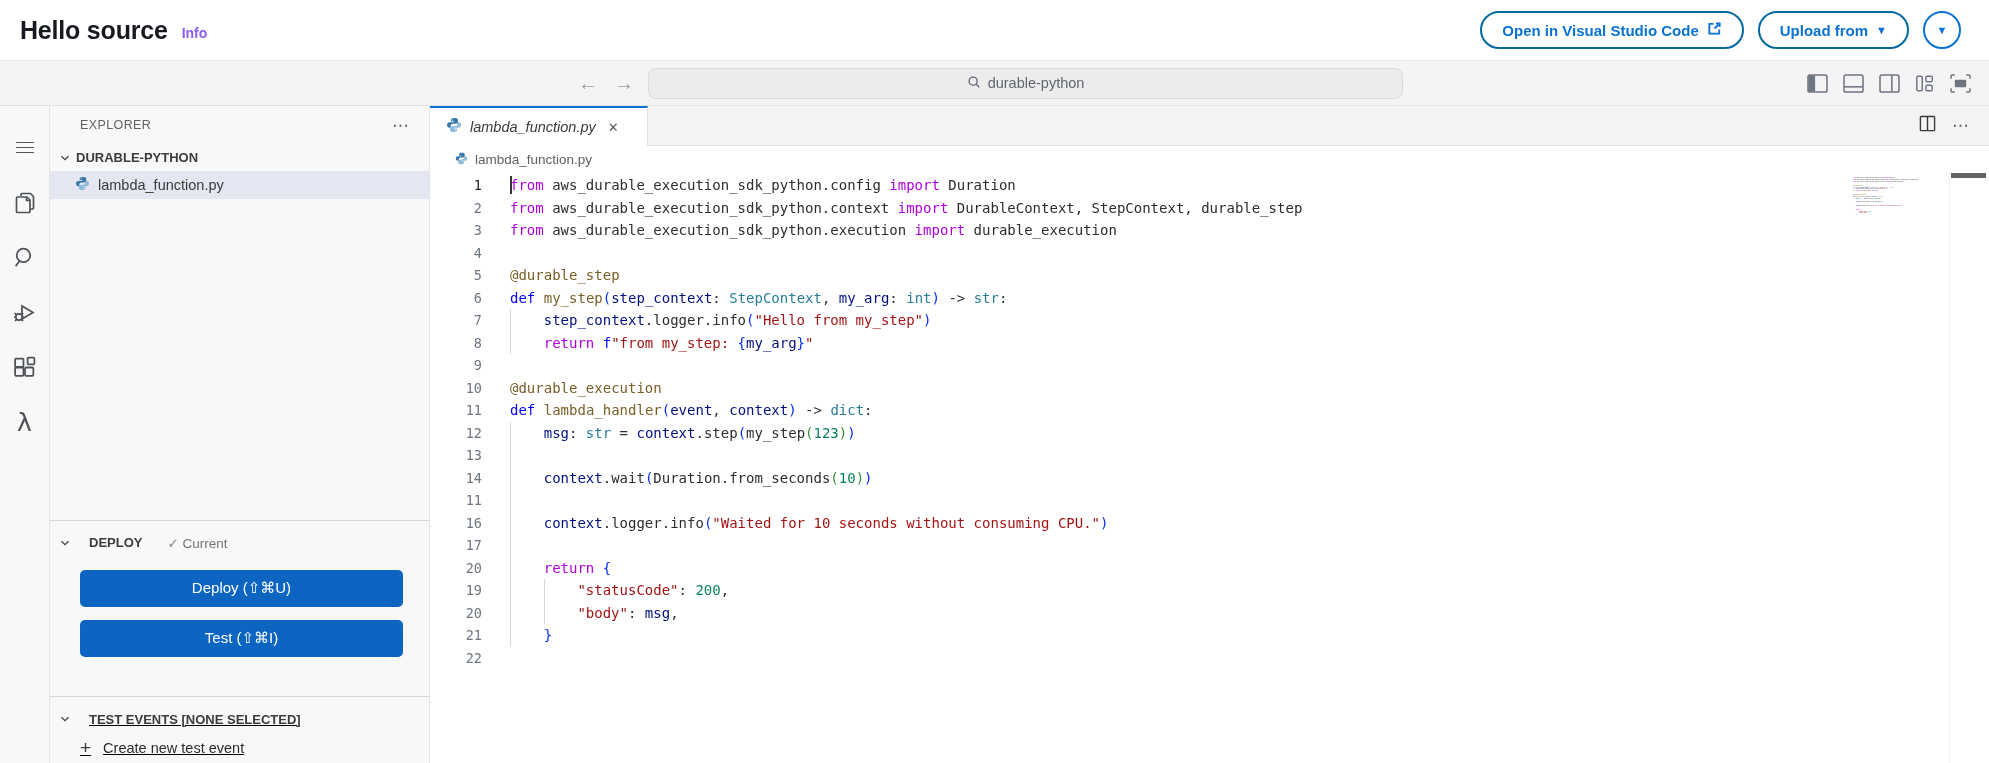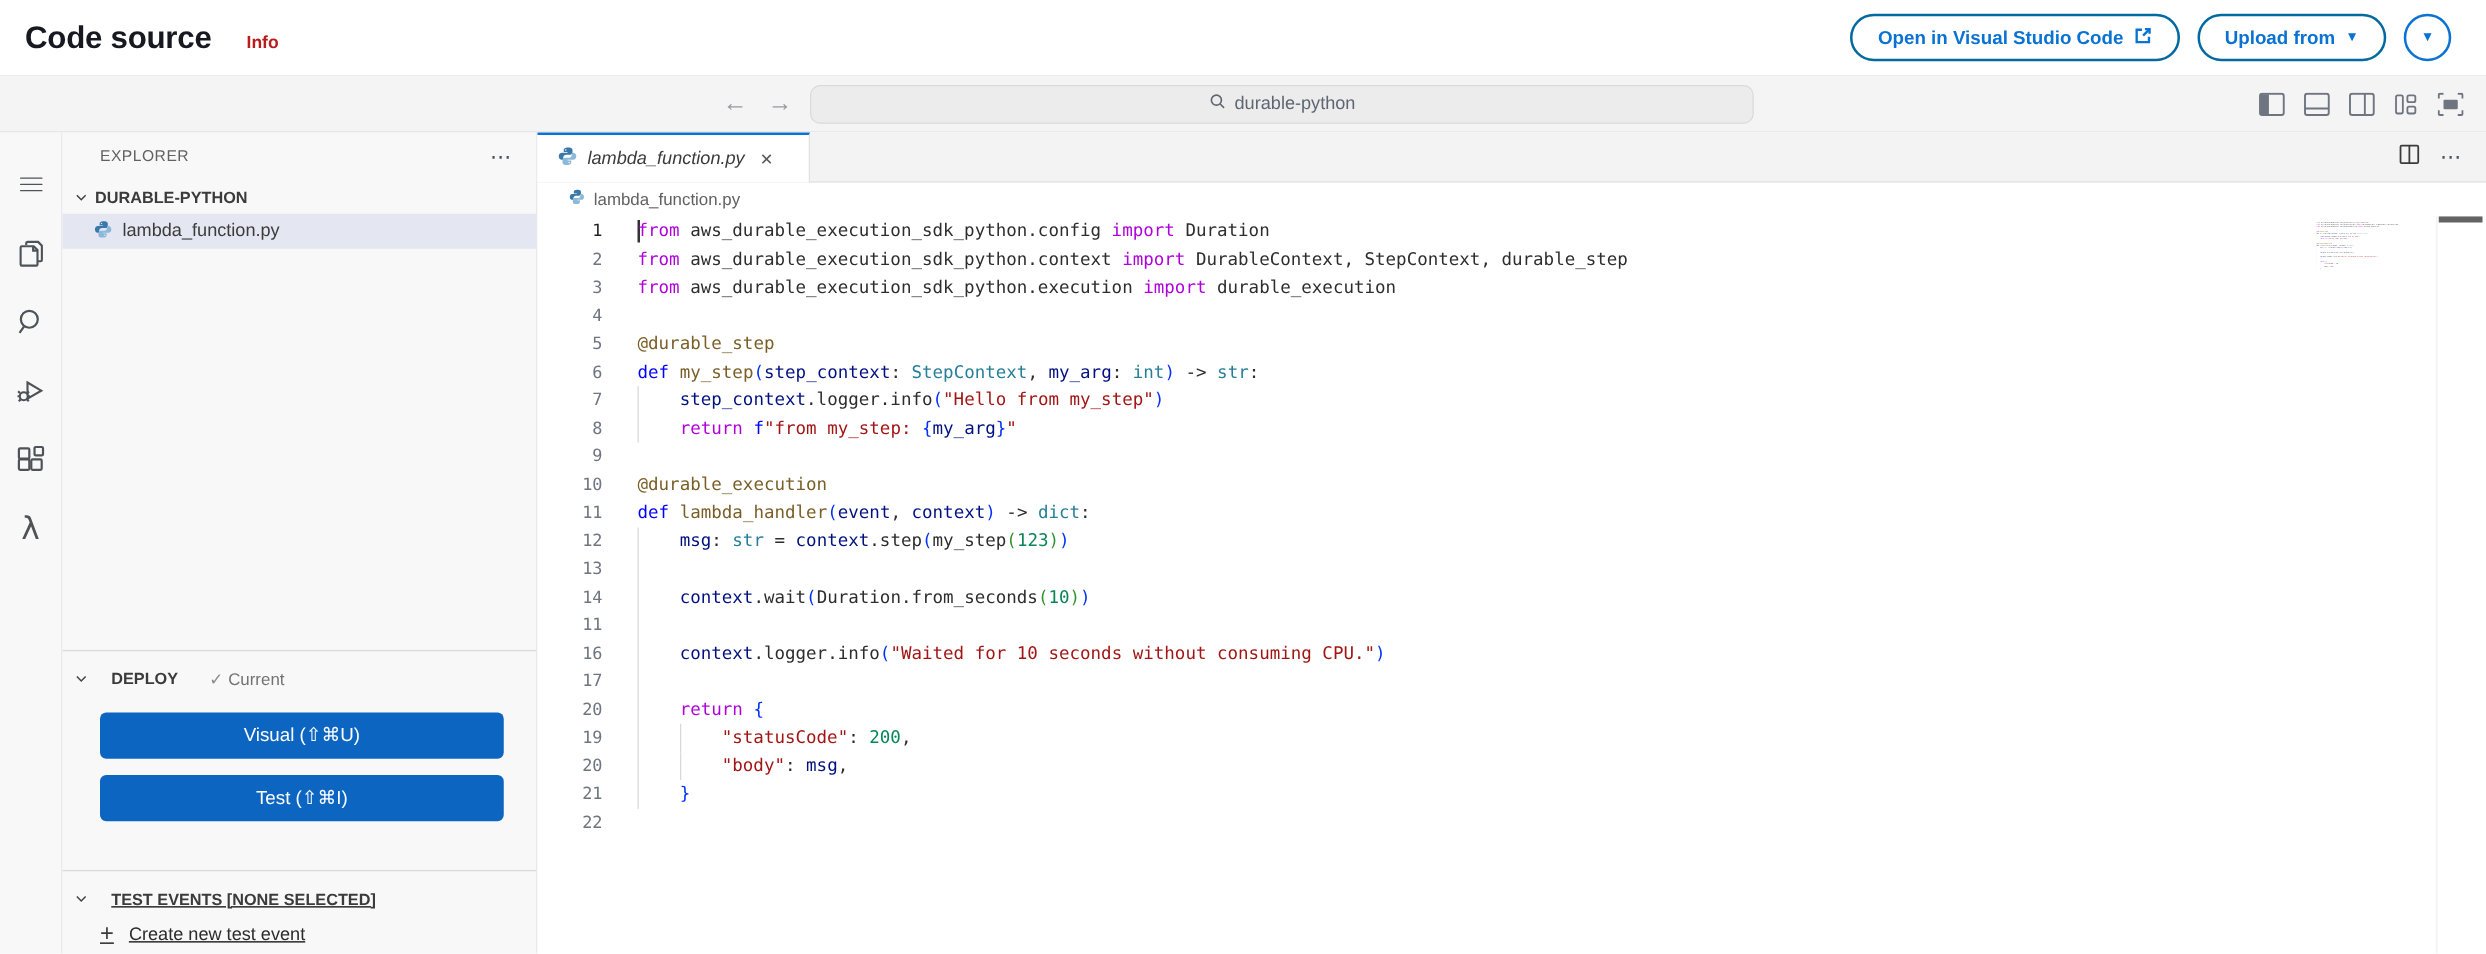--- a/index.html
+++ b/index.html
@@ -2,21 +2,21 @@
 <html><head>
 <meta charset="utf-8">
 <style>
   * { box-sizing: border-box; margin: 0; padding: 0; }
   html,body { width:1989px; height:763px; overflow:hidden; background:#fff;
     font-family:"Liberation Sans", sans-serif; }
 
   
   .aws-header { height:60px; background:#fff; display:flex; align-items:center; padding:0 28px 0 20px; }
   .page-title { font-size:25px; font-weight:700; color:#16191f; letter-spacing:-0.2px; }
-  .info-link { font-size:14px; font-weight:700; color:#b91c1c; margin-left:28px; margin-top:6px; cursor:pointer; }
+  .info-link { font-size:14px; font-weight:700; color:#8b5cf6; margin-left:14px; margin-top:6px; cursor:pointer; }
   .hdr-actions { margin-left:auto; display:flex; align-items:center; gap:14px; }
   .pill-btn { height:38px; border:2px solid #0369a1; border-radius:20px; background:#fff;
     color:#0972d3; font-weight:700; font-size:15px; padding:0 20px; display:flex; align-items:center; gap:8px;
     font-family:"Liberation Sans", sans-serif; cursor:pointer; white-space:nowrap; }
   .round-btn { width:38px; height:38px; border:2px solid #0972d3; border-radius:50%; background:#fff;
     color:#0972d3; display:flex; align-items:center; justify-content:center; font-size:11px; cursor:pointer; }
   .caret { font-size:11px; }
 
   
   .workbench { height:703px; display:flex; flex-direction:column; border-top:1px solid #ececec; }
@@ -103,21 +103,21 @@
   .minimap-inner { transform:scale(0.082); transform-origin:0 0; width:1300px; }
   .overview-ruler { position:absolute; top:0; right:0; width:40px; height:100%; border-left:1px solid #f0f0f0; }
   .ruler-cursor-mark { position:absolute; top:0px; right:3px; width:35px; height:5px; background:#636363; }
 
   .py-icon { display:inline-block; }
 </style>
 </head>
 <body>
 
 <div class="aws-header">
-  <span class="page-title">Code source</span>
+  <span class="page-title">Hello source</span>
   <span class="info-link">Info</span>
   <div class="hdr-actions">
     <button class="pill-btn">
       <span>Open in Visual Studio Code</span>
       <span class="ext-ic">
         <svg width="15" height="15" viewBox="0 0 16 16" fill="none" stroke="#0972d3" stroke-width="2">
           <path d="M7 3 H2.5 V13.5 H13 V9"></path>
             <path d="M9.5 2.5 H13.5 V6.5"></path>
             <path d="M13.5 2.5 L8 8"></path>
         </svg>
@@ -258,21 +258,21 @@
             <svg width="14" height="14" viewBox="0 0 16 16" fill="none" stroke="#424242" stroke-width="1.4">
                 <path d="M4 6 L8 10 L12 6"></path>
               </svg>
           </span>
           <span>DEPLOY</span>
           <span class="current-flag">
             <span class="check">✓</span>
             <span>Current</span>
           </span>
         </div>
-        <button class="side-btn">Visual (⇧⌘U)</button>
+        <button class="side-btn">Deploy (⇧⌘U)</button>
         <button class="side-btn">Test (⇧⌘I)</button>
       </div>
 
       <div class="tests-area">
         <div class="section-head">
           <span class="chev">
             <svg width="14" height="14" viewBox="0 0 16 16" fill="none" stroke="#424242" stroke-width="1.4">
                 <path d="M4 6 L8 10 L12 6"></path>
               </svg>
           </span>

